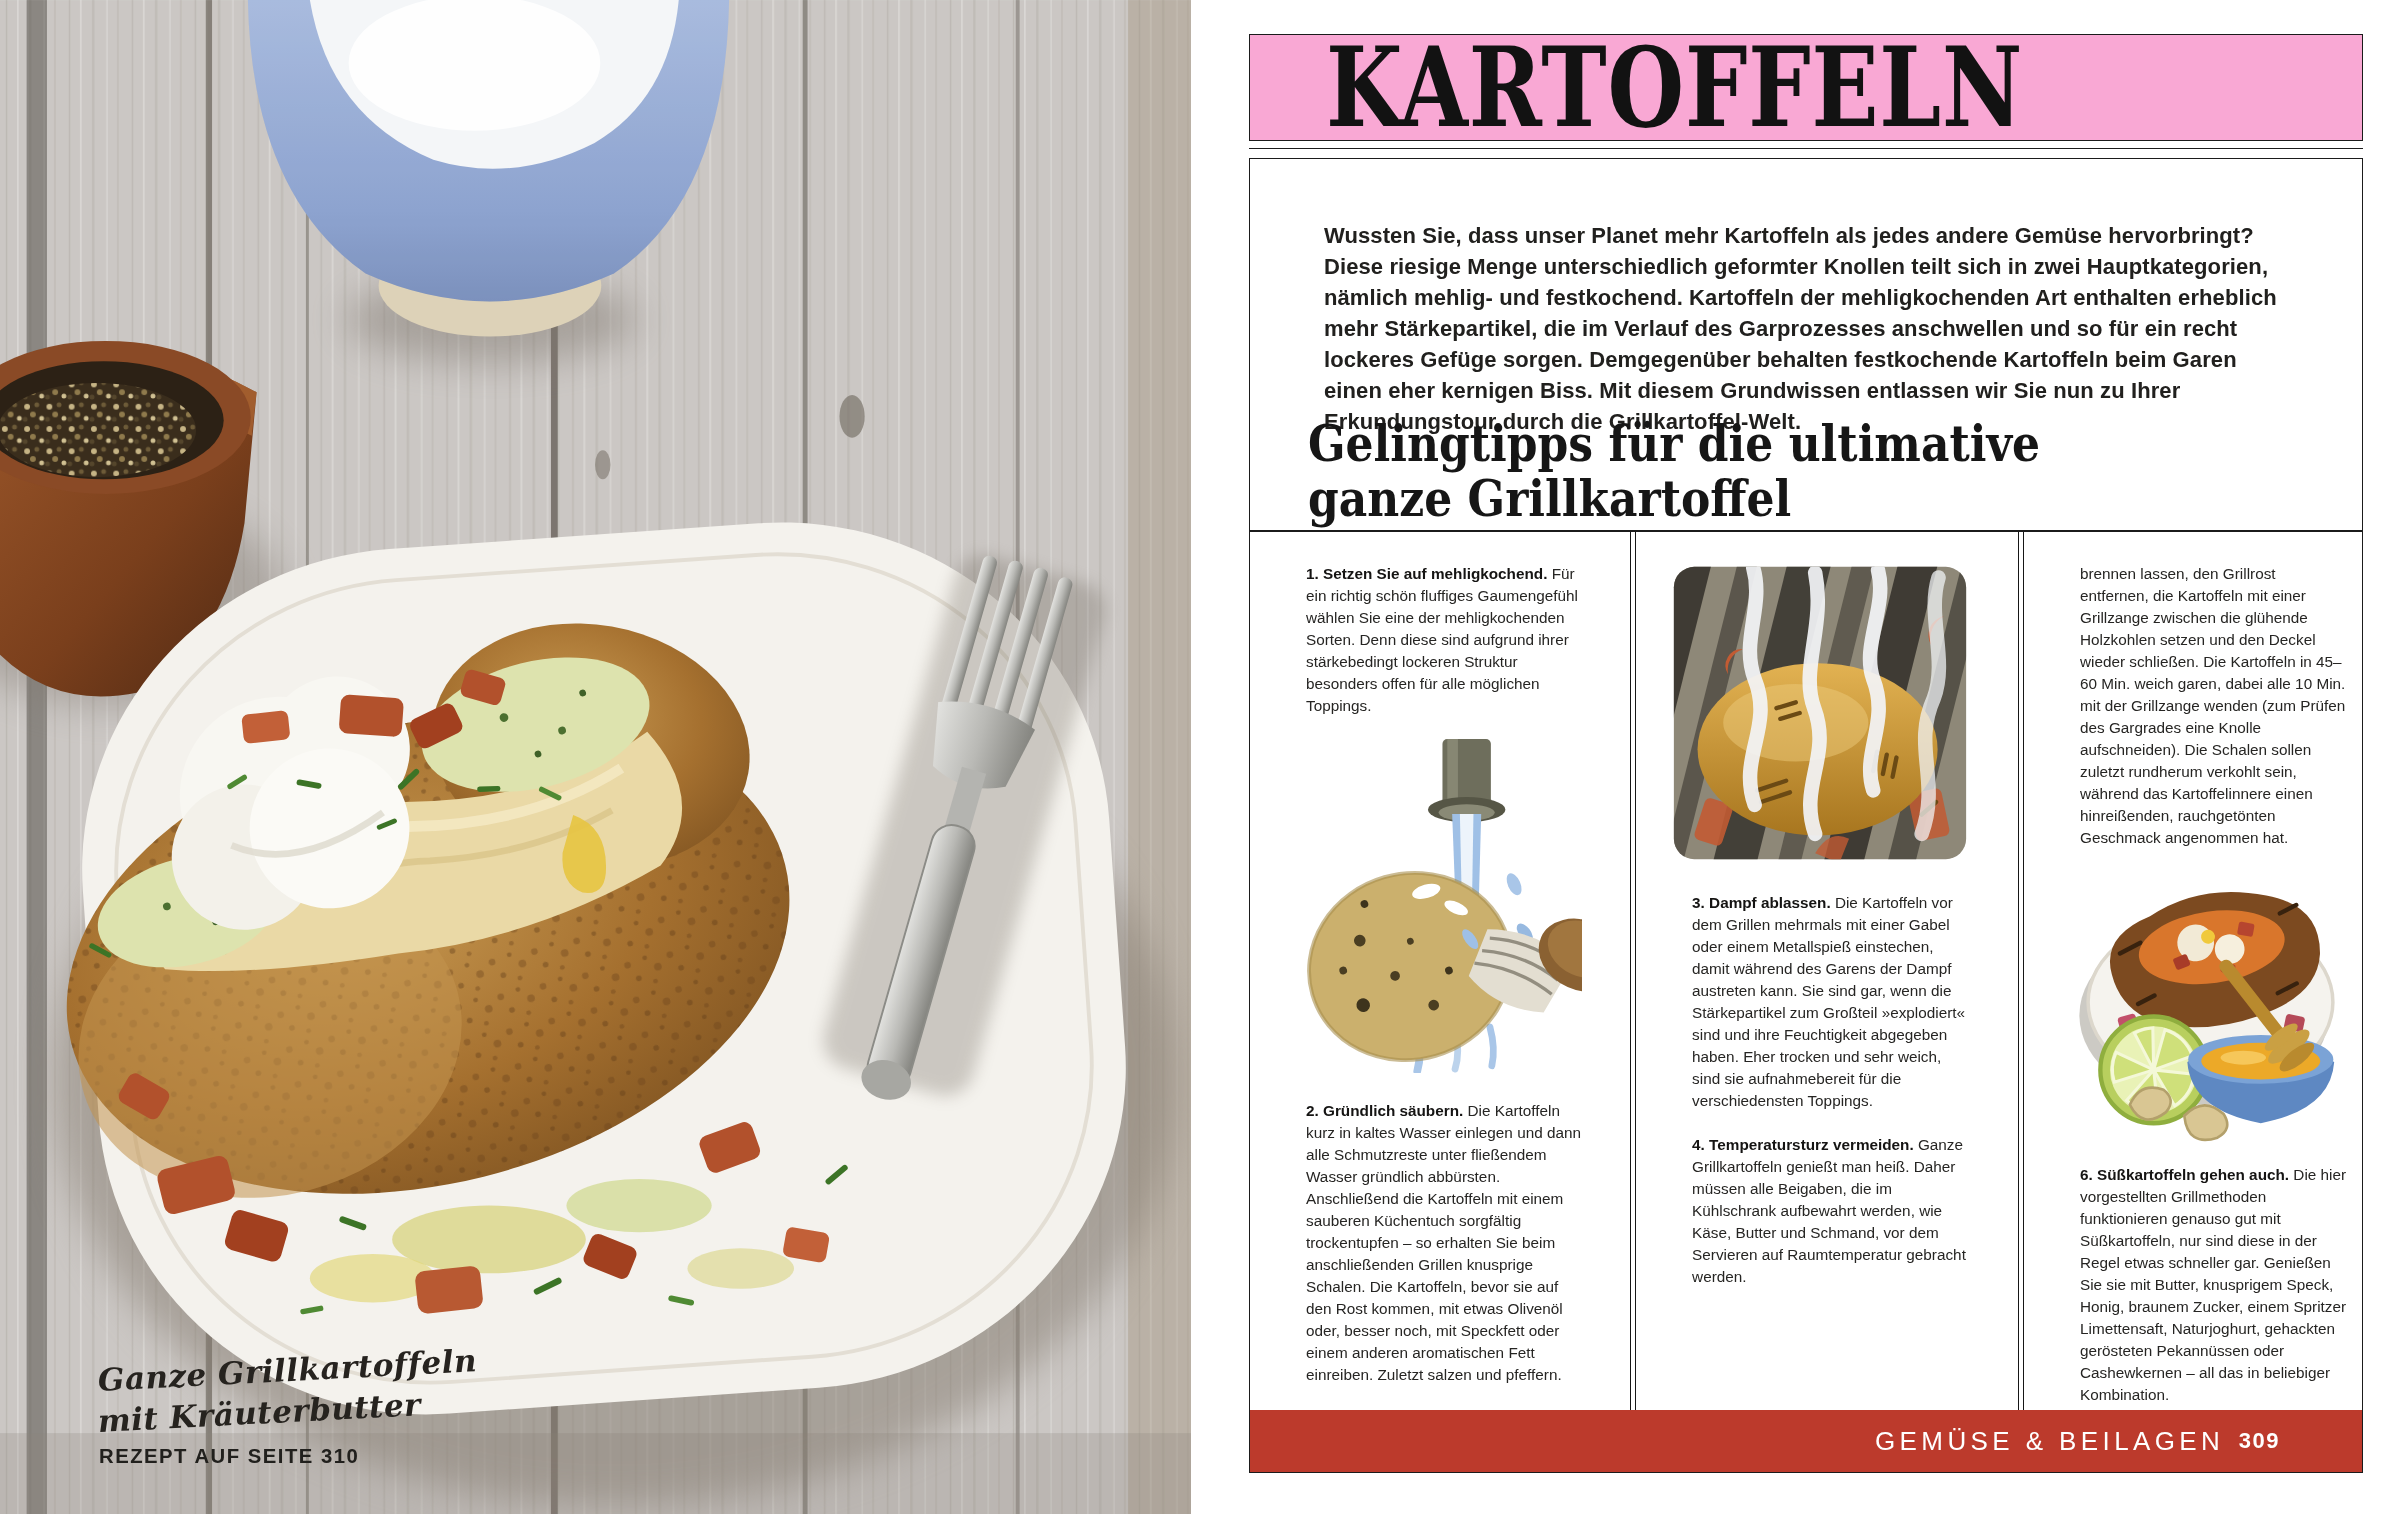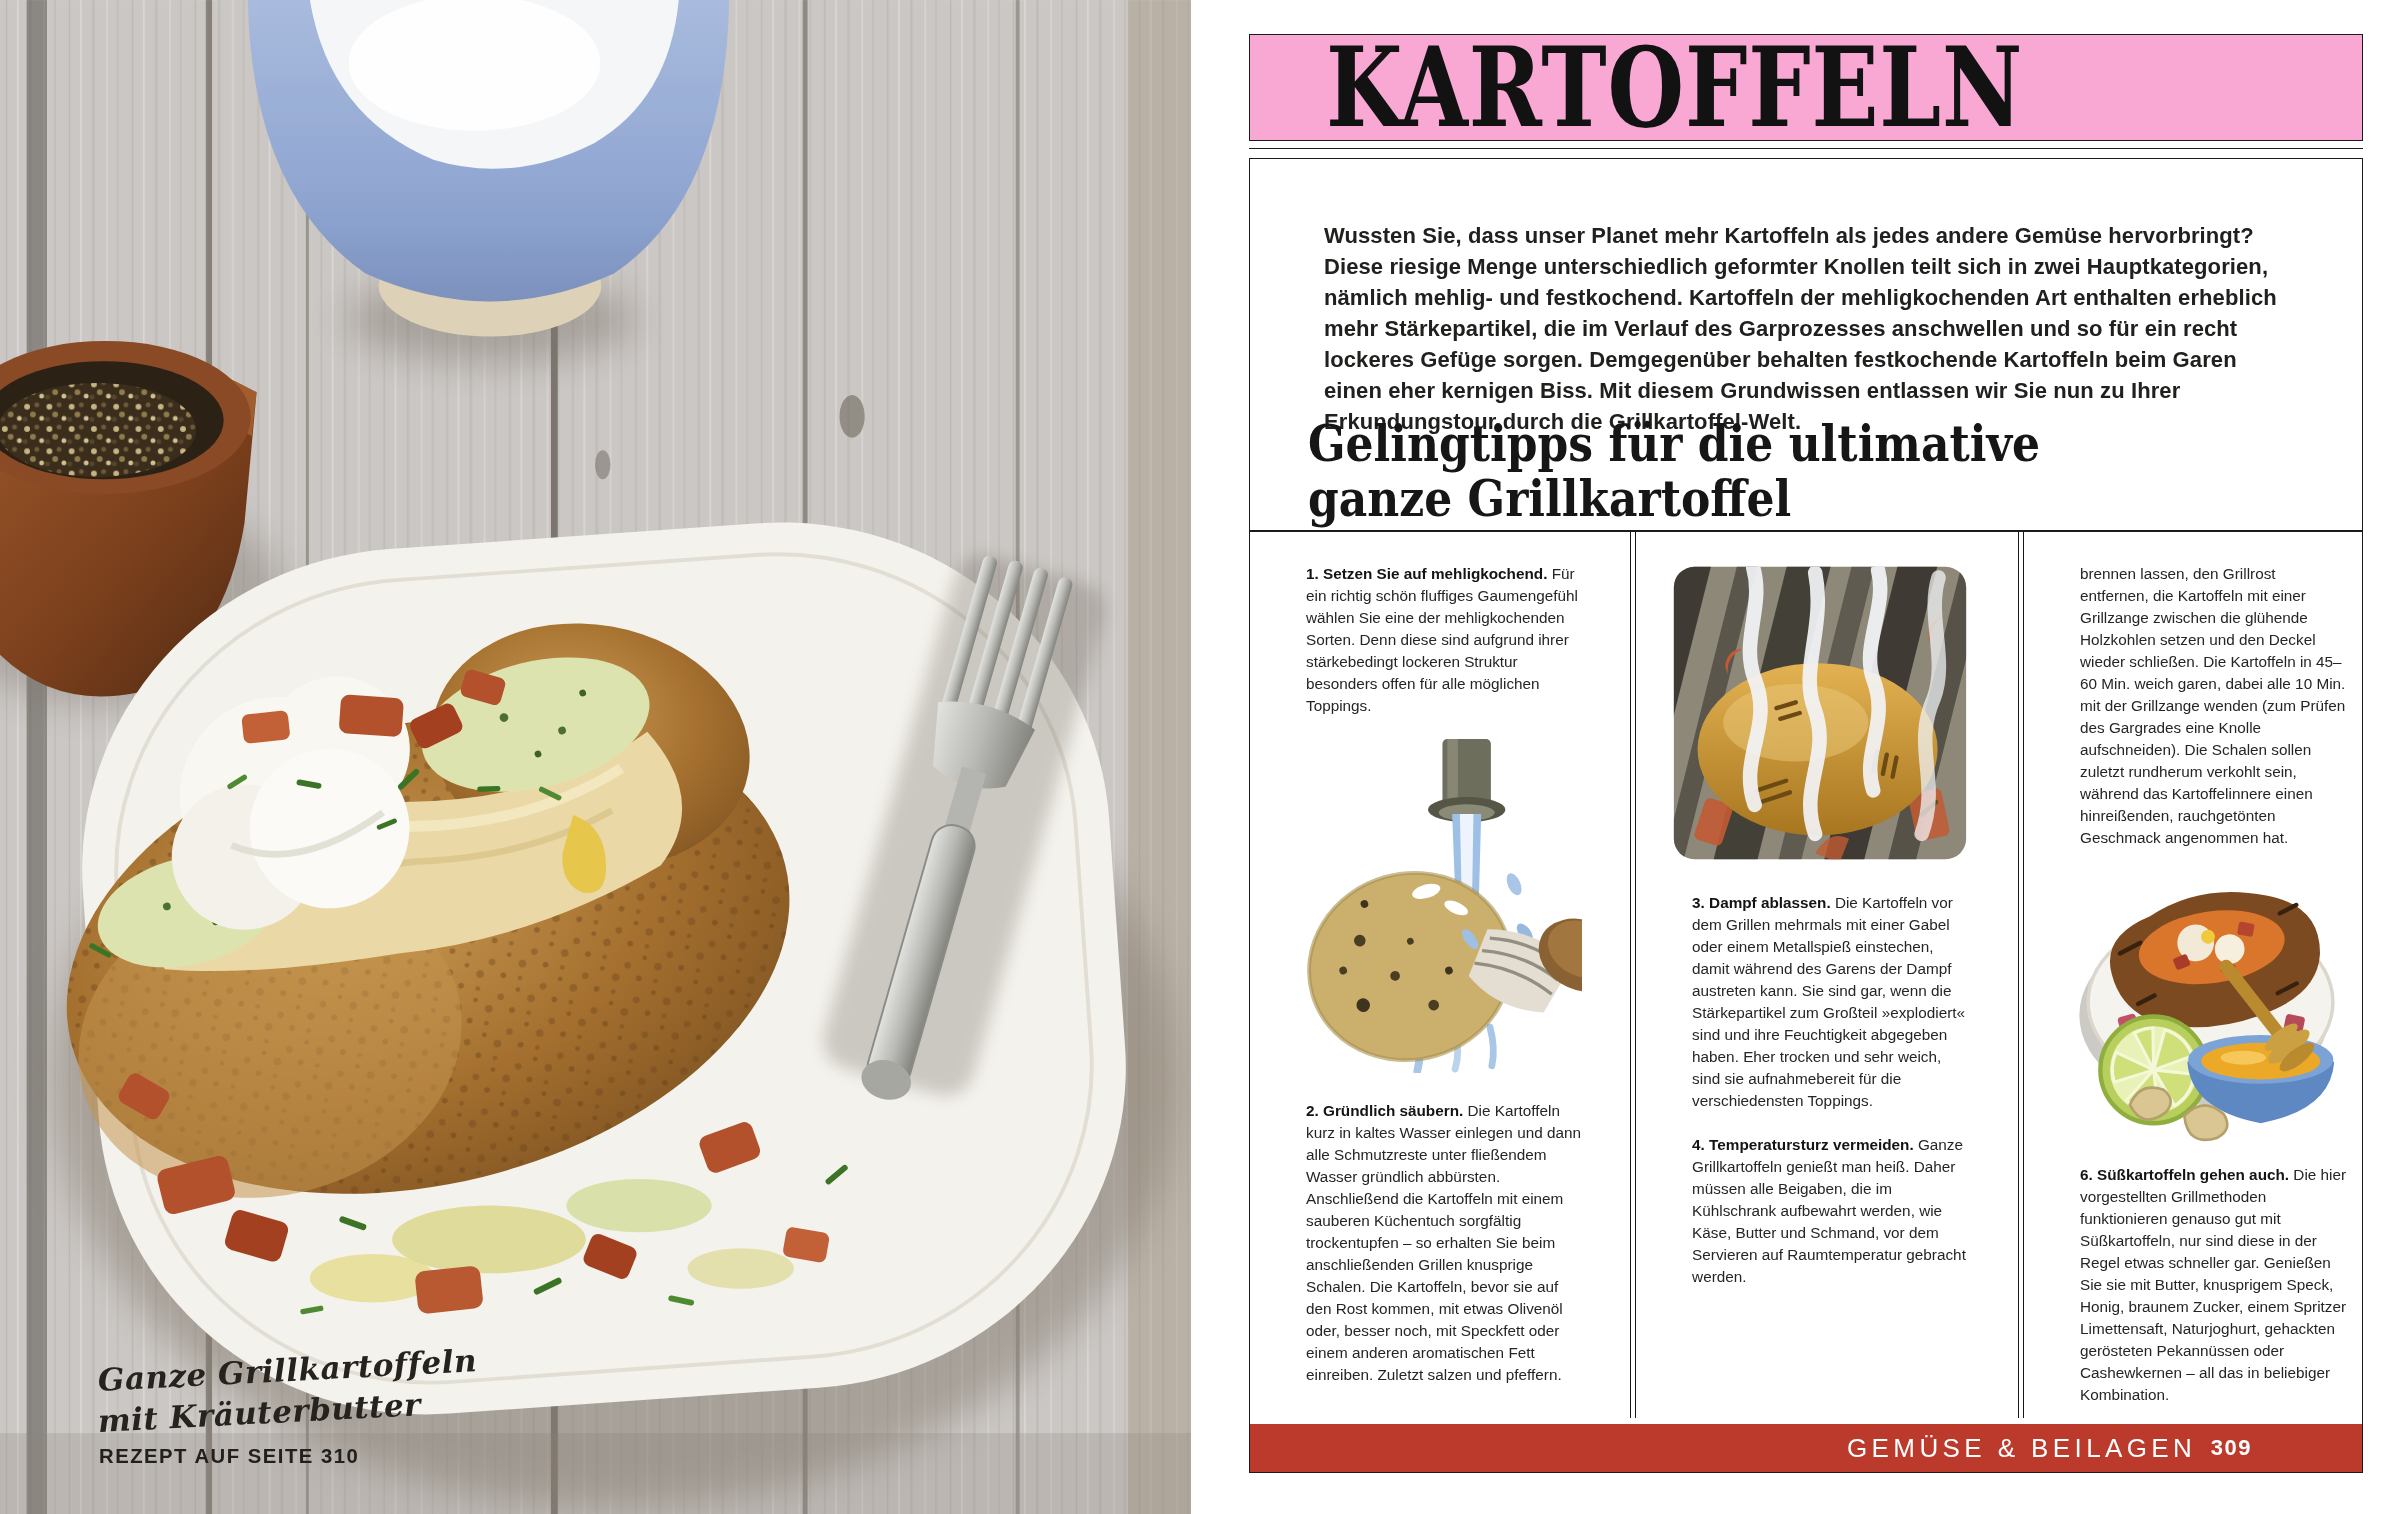--- a/index.html
+++ b/index.html
@@ -37,23 +37,23 @@
   .col{flex:1 1 0;padding:0 48px 0 56px;box-sizing:border-box;}
   .vsep{flex:0 0 3.9px;border-left:1.5px solid #161616;border-right:1.5px solid #161616;box-sizing:content-box;}
   .tip{margin:0 0 22px 0;font-size:15.3px;line-height:22px;color:#262523;}
   .tip b{font-weight:700;color:#151413;}
   .mt1{margin-top:31px;}
   .illu{display:block;}
   .illu-wash{width:281px;height:334px;margin:19.4px 0 27px -4.8px;}
   .illu-grill{width:300px;height:300px;margin:31px 0 29px -22px;}
   .illu-sweet{width:271px;height:271px;margin:12px 0 22px -4.8px;}
 
-  .footer-bar{position:absolute;left:0;right:0;bottom:0;height:48px;
+  .footer-bar{position:absolute;left:0;right:0;bottom:0;height:62px;
               display:flex;justify-content:flex-end;align-items:center;gap:14.5px;
-              padding-right:110px;box-sizing:border-box;}
+              padding-right:82px;box-sizing:border-box;}
   .footer-section{color:#fff;font-size:26px;font-weight:400;letter-spacing:4.4px;}
   .footer-page{color:#fff;font-size:22px;font-weight:700;letter-spacing:1.5px;}
 </style>
 </head>
 <body>
 
 <div class="canvas">
 
   <div class="photo">
     <svg viewBox="0 0 2460 3129" aria-hidden="true">

